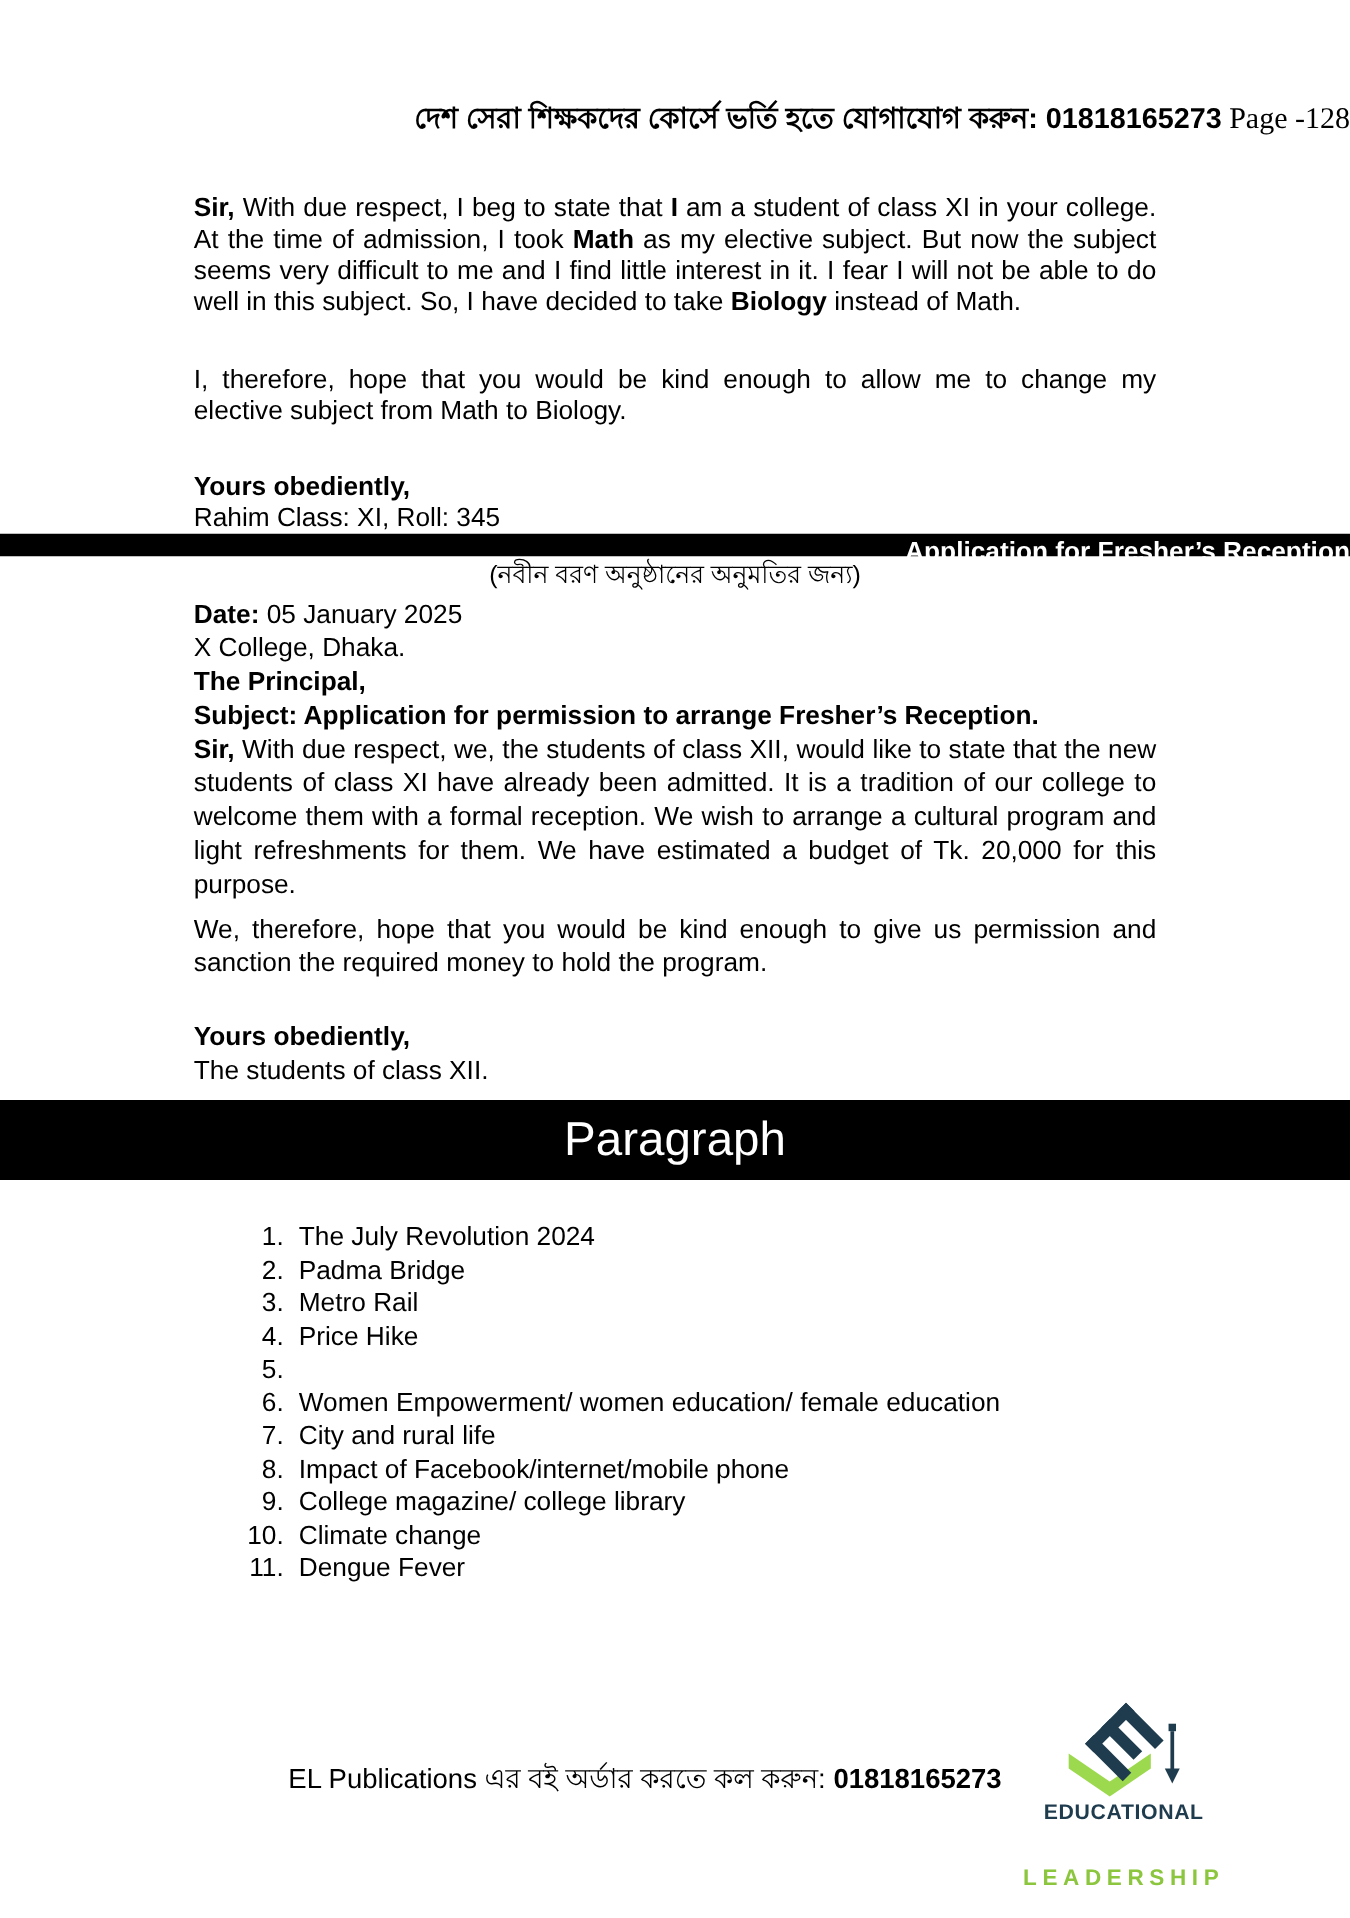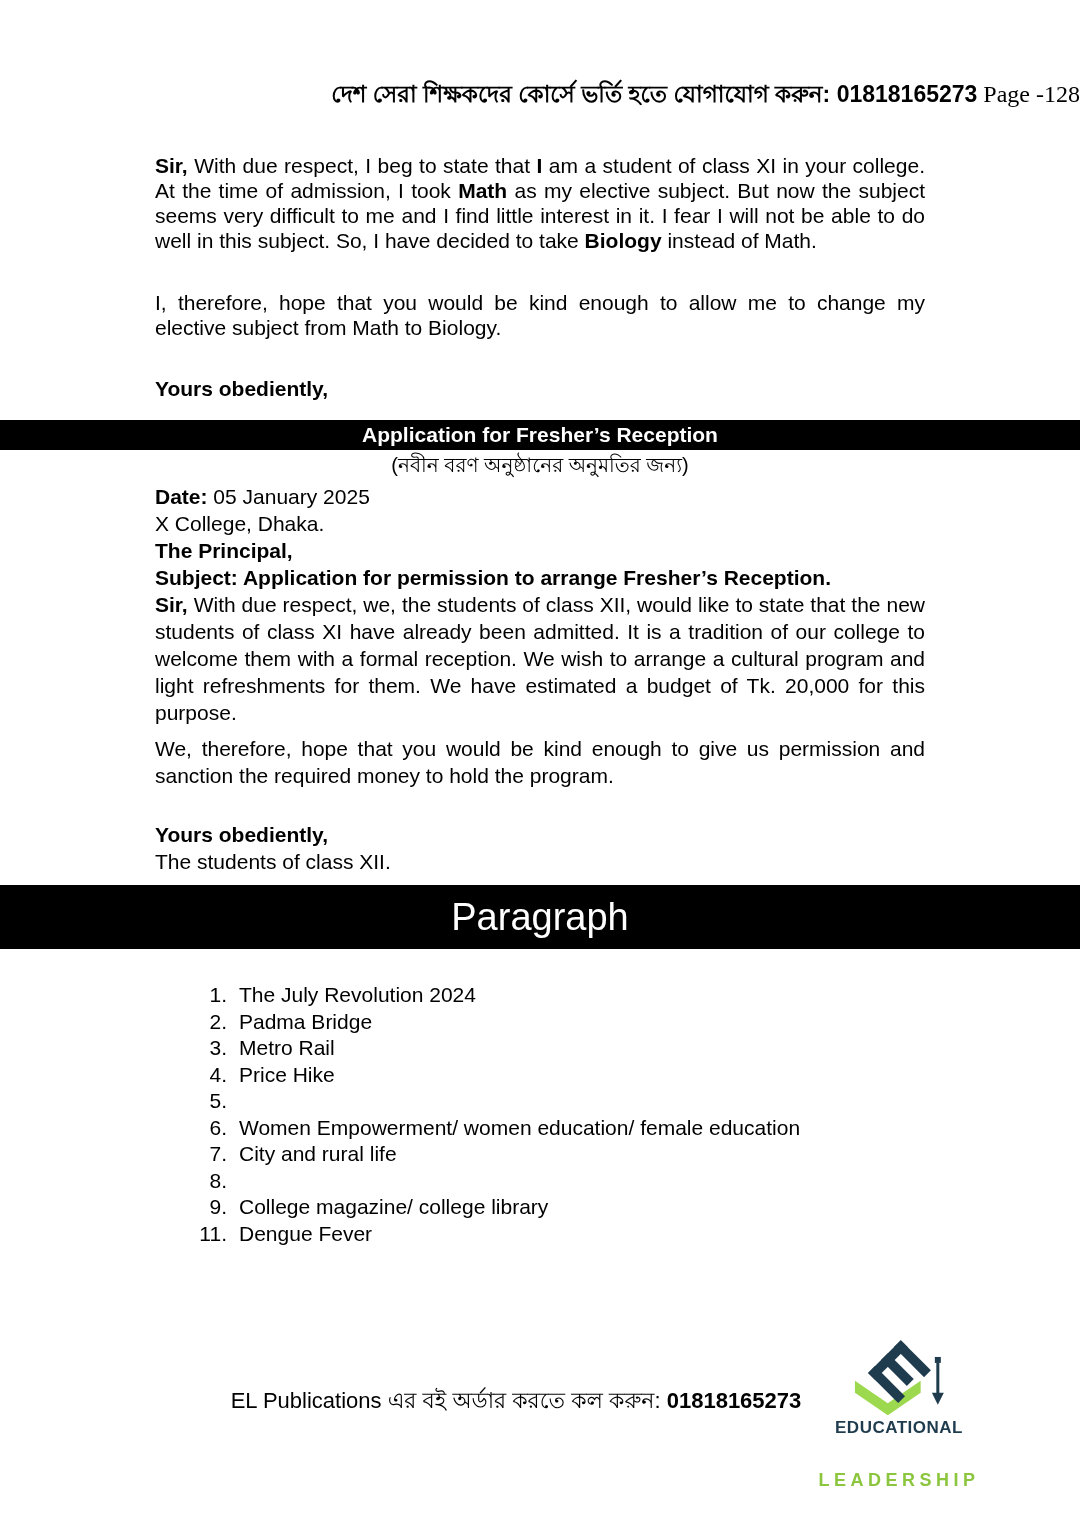--- a/index.html
+++ b/index.html
@@ -30,27 +30,26 @@
   
   .col { padding: 0 155px; }
   .just { text-align: justify; }
   .letter1 p { margin: 0; font-size: 21px; line-height: 25px; }
   .letter1 .p1 { margin-top: 45px; }
   .letter1 .p2 { margin-top: 37px; }
   .letter1 .closing-block { margin-top: 36px; }
 
   
   .banner-small {
-    margin-top: 19px;
     background: #000000;
     color: #ffffff;
-    text-align: center;
+    text-align: right;
     font-weight: bold;
     font-size: 21px;
-    height: 30px;
+    height: 18px;
     line-height: 30px;
   }
   .bengali-subtitle {
     margin-top: 3px;
     text-align: center;
     font-size: 20px;
     line-height: 24px;
   }
 
   .letter2 { margin-top: 6px; }
@@ -126,20 +125,21 @@
 
 <div class="page-header">
   <span>দেশ সেরা শিক্ষকদের কোর্সে ভর্তি হতে যোগাযোগ করুন: 01818165273</span><span class="serif page-label">Page -128</span>
 </div>
 
 <div class="col letter1">
   <p class="p1 just"><span style="font-weight: bold;">Sir,</span><span> With due respect, I beg to state that </span><span style="font-weight: bold;">I</span><span> am a student of class XI in your college. At the time of admission, I took </span><span style="font-weight: bold;">Math</span><span> as my elective subject. But now the subject seems very difficult to me and I find little interest in it. I fear I will not be able to do well in this subject. So, I have decided to take </span><span style="font-weight: bold;">Biology</span><span> instead of Math.</span></p>
   <p class="p2 just">I, therefore, hope that you would be kind enough to allow me to change my elective subject from Math to Biology.</p>
   <div class="closing-block">
     <p class="b">Yours obediently,</p>
+    <p>Rahim Class: XI, Roll: 345</p>
   </div>
 </div>
 
 <div class="banner-small">Application for Fresher’s Reception</div>
 <div class="bengali-subtitle">(নবীন বরণ অনুষ্ঠানের অনুমতির জন্য)</div>
 
 <div class="col letter2">
   <div class="line">
     <span class="b">Date:</span><span> 05 January 2025</span>
   </div>
@@ -179,24 +179,29 @@
   <div class="row">
       <span class="num">6.</span>
       <span class="label">Women Empowerment/ women education/ female education</span>
     </div>
   <div class="row">
       <span class="num">7.</span>
       <span class="label">City and rural life</span>
     </div>
   <div class="row">
       <span class="num">8.</span>
+      <span class="label">Impact of Facebook/internet/mobile phone</span>
     </div>
   <div class="row">
       <span class="num">9.</span>
       <span class="label">College magazine/ college library</span>
+    </div>
+  <div class="row">
+      <span class="num">10.</span>
+      <span class="label">Climate change</span>
     </div>
   <div class="row">
       <span class="num">11.</span>
       <span class="label">Dengue Fever</span>
     </div>
 </div>
 
 <div class="page-footer">
   <div class="footer-text"><span>EL Publications এর বই অর্ডার করতে কল করুন: </span><span style="font-weight: bold;">01818165273</span></div>
   <div class="logo">

